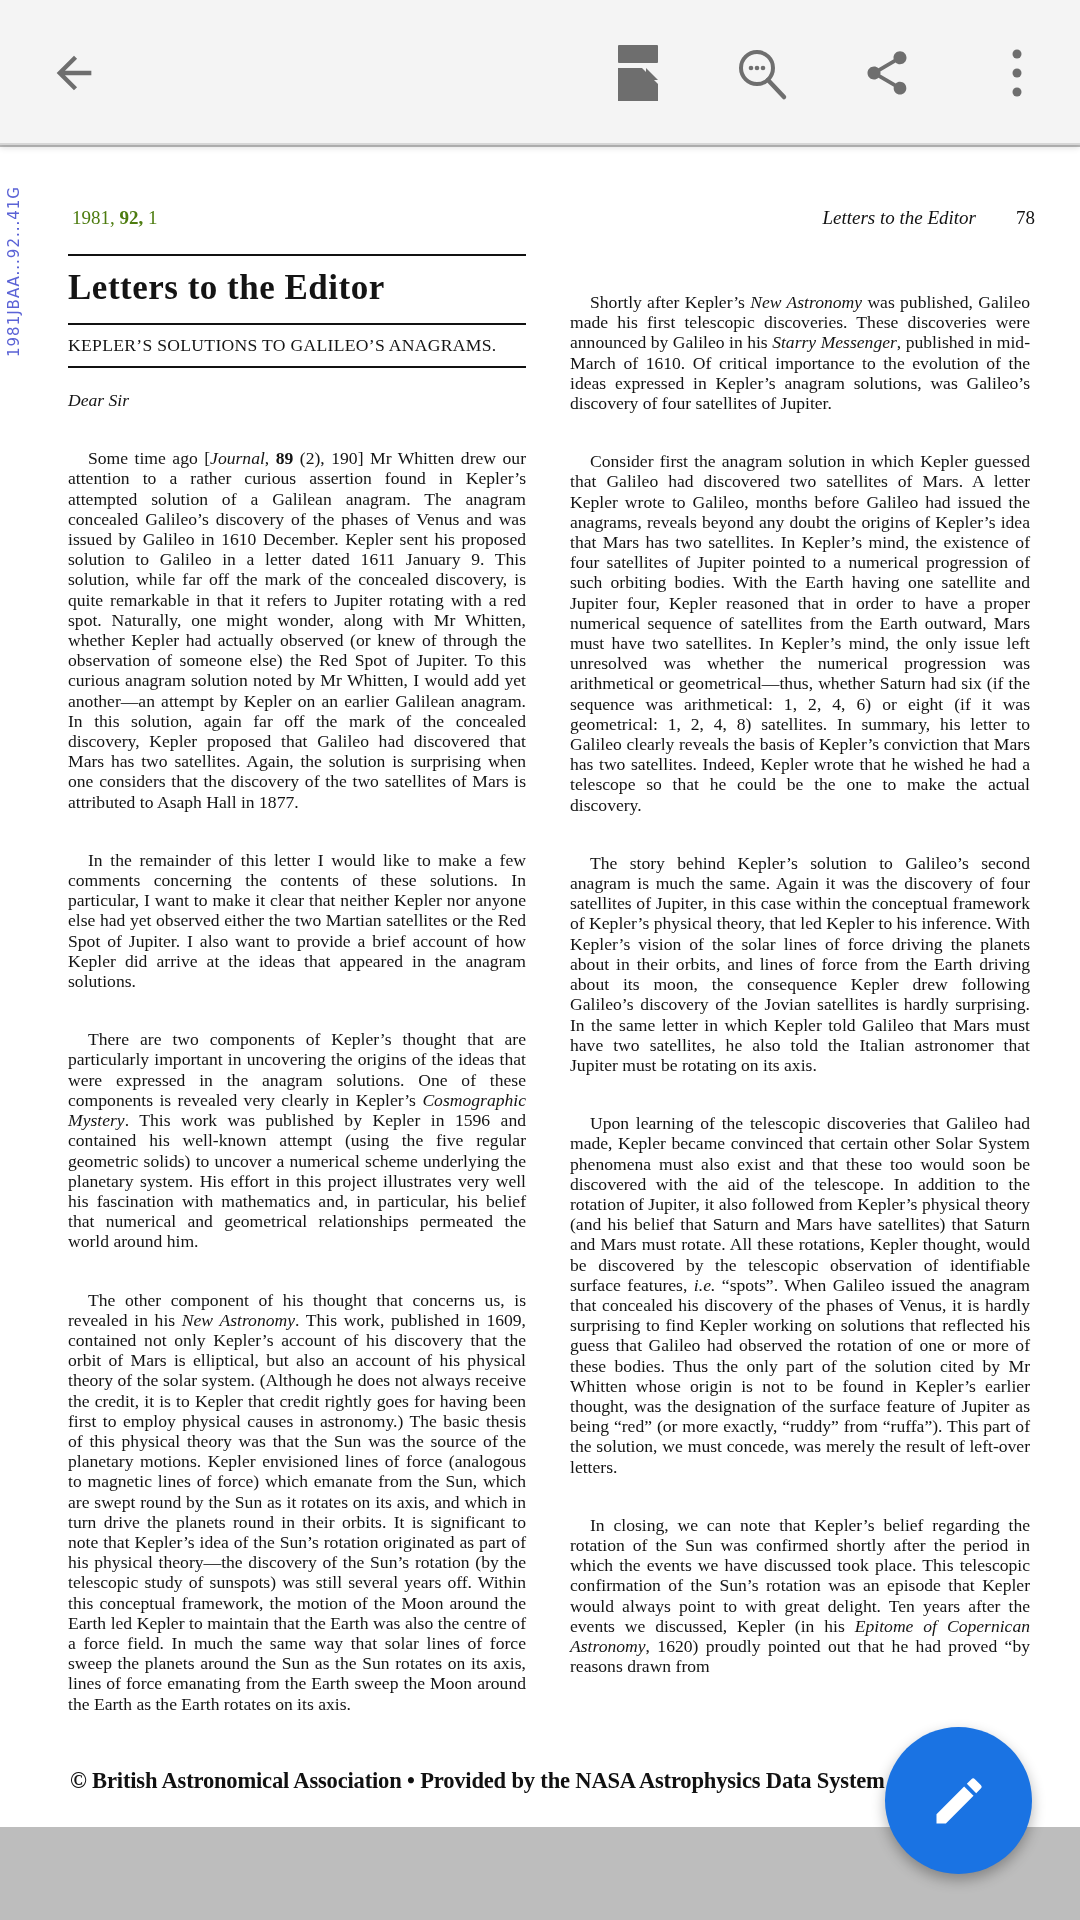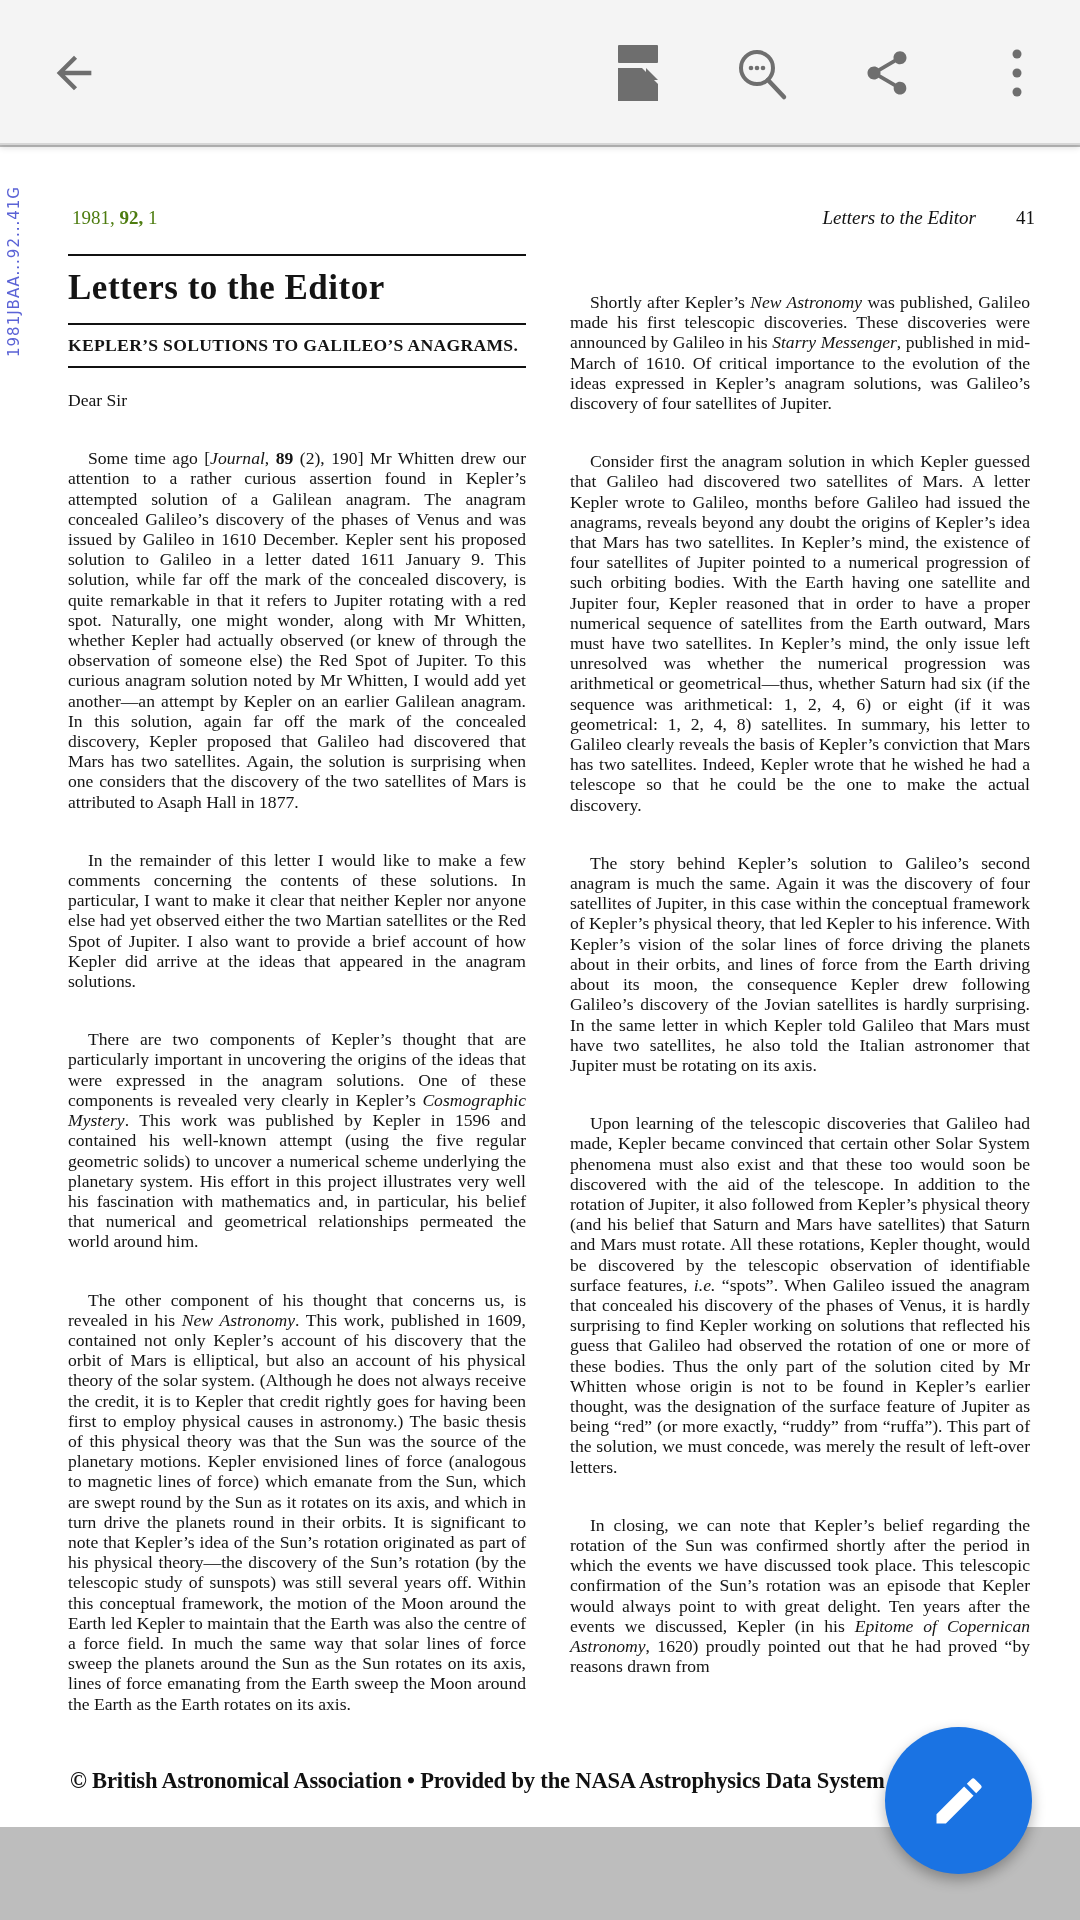--- a/index.html
+++ b/index.html
@@ -27,22 +27,22 @@
   .running-head-left { position: absolute; left: 72px; top: 60px; font-size: 19px; color:#4d7c0f; }
   .running-head-left b { font-weight: bold; }
   .running-head-right { position: absolute; right: 45px; top: 60px; font-size: 19px; color:#111; display:flex; gap: 40px; }
   .running-head-right i { font-style: italic; }
 
   .col { position: absolute; color: #141414; font-size: 17.6px; line-height: 20.2px; text-align: justify; }
   .col-left { left: 68px; top: 107px; width: 458px; }
   .col-right { left: 570px; top: 107px; width: 460px; }
   .rule { border: none; border-top: 2.5px solid #111; margin: 0; }
   .section-title { font-weight: bold; font-size: 35px; line-height: 40px; letter-spacing: 0.5px; padding: 12px 0 15px 0; }
-  .article-title { font-weight: bold; font-size: 17.6px; line-height: 21px; padding: 10px 0 10px 0; letter-spacing: 0.3px; }
-  .salutation { margin-top: 22px; margin-bottom: 12px; }
+  .article-title { font-weight: normal; font-size: 17.6px; line-height: 21px; padding: 10px 0 10px 0; letter-spacing: 0.3px; }
+  .salutation { font-style: italic; margin-top: 22px; margin-bottom: 12px; }
   .para { text-indent: 20px; margin-bottom: 8px; margin-top: 38px; }
   .col-right .para { margin-bottom: 10px; }
   .para i { font-style: italic; }
 
   .footer-credit {
     position: absolute; left: 70px; top: 1620px; white-space: nowrap;
     font-weight: bold; font-size: 24px; color: #111; letter-spacing: -0.2px;
     transform: scaleX(0.94); transform-origin: left center;
   }
   .bottom-band { position: absolute; left: 0; top: 1827px; width: 1080px; height: 93px; background: #bdbdbd; }
@@ -93,21 +93,21 @@
 </div>
 
 <div class="page">
   <div class="bibcode">1981JBAA...92...41G</div>
 
   <div class="running-head-left">
     <span>1981, </span><b>92,</b><span> 1</span>
   </div>
   <div class="running-head-right">
     <i>Letters to the Editor</i>
-    <span>41</span>
+    <span>78</span>
   </div>
 
   <div class="col col-left">
     <hr class="rule">
     <div class="section-title">Letters to the Editor</div>
     <hr class="rule">
     <div class="article-title">KEPLER’S SOLUTIONS TO GALILEO’S ANAGRAMS.</div>
     <hr class="rule">
     <div class="salutation">Dear Sir</div>
 

